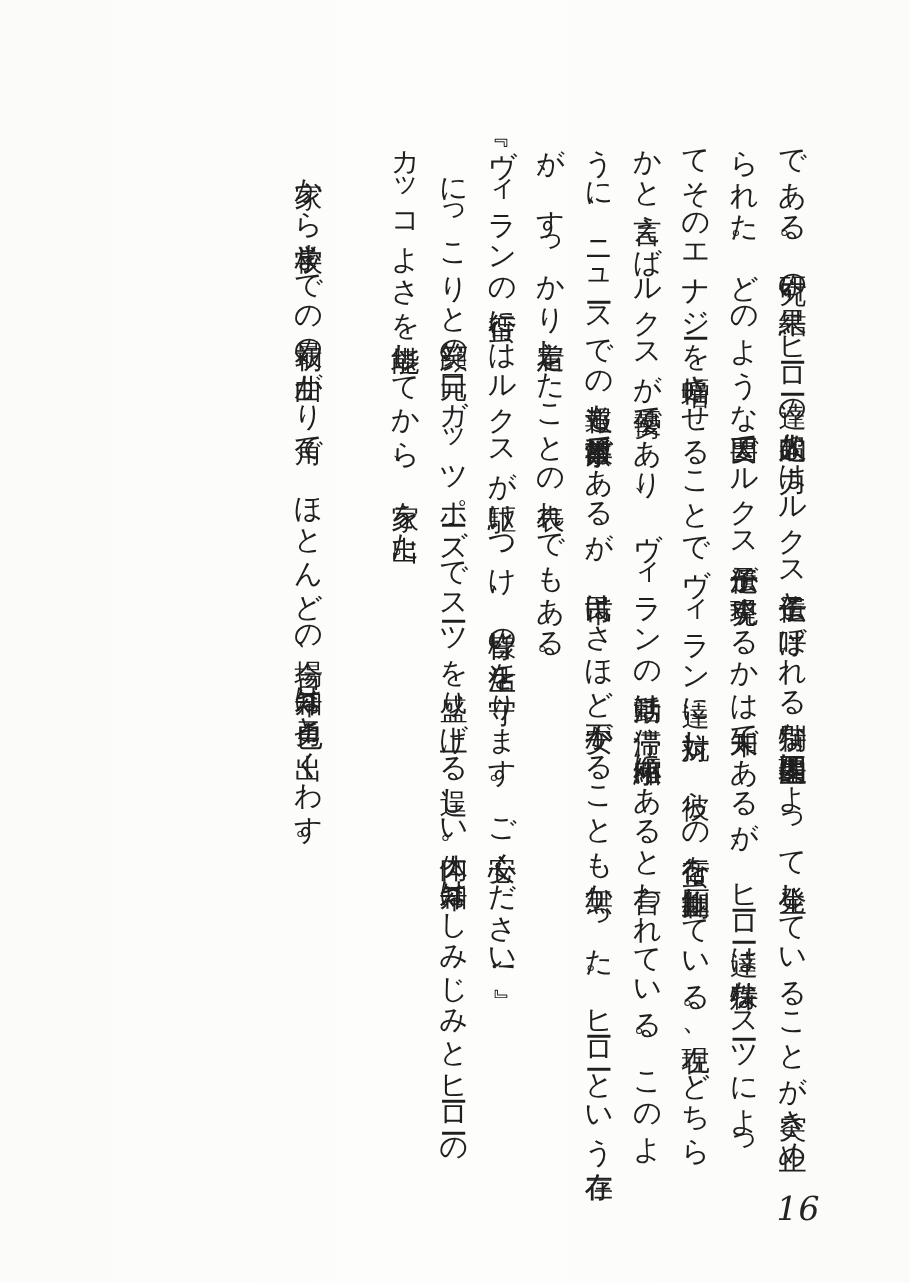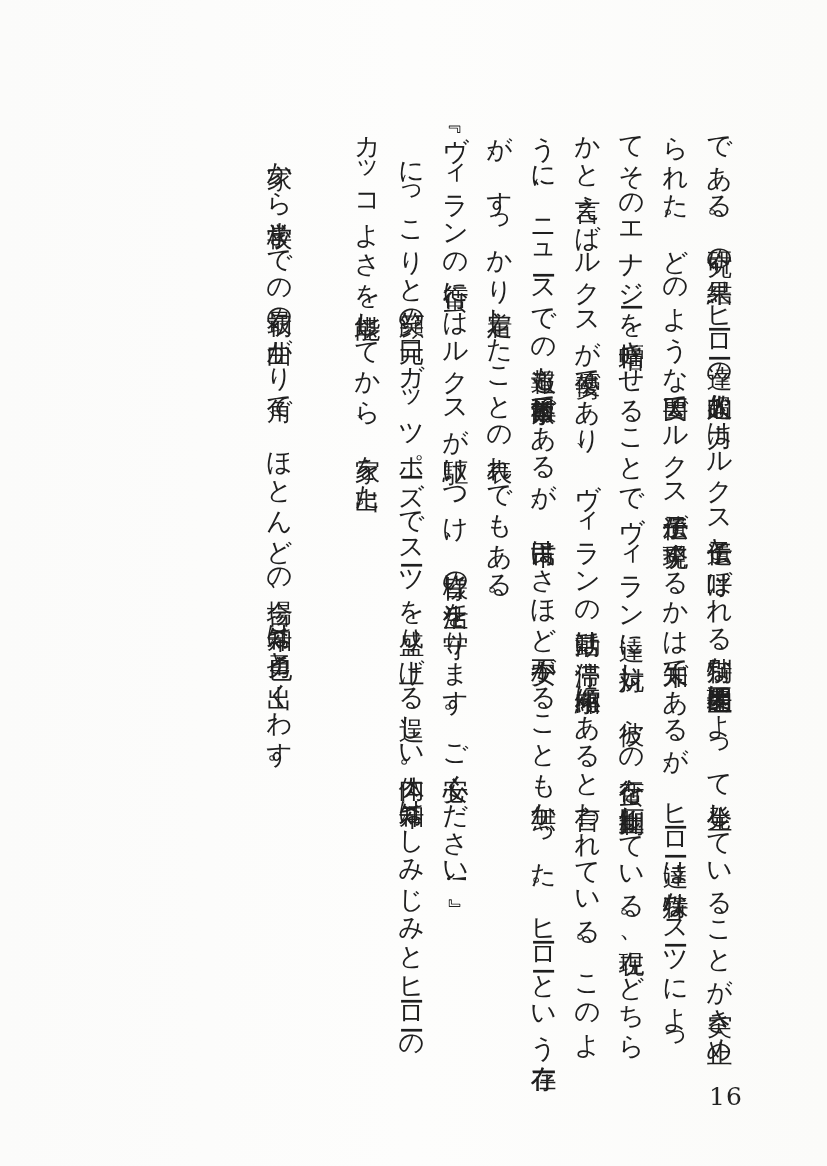--- a/index.html
+++ b/index.html
@@ -45,23 +45,24 @@
   
   .text-block p.gap-before {
     margin-right: 44px;
   }
   .page-number {
     position: absolute;
     top: 1082px;
     left: 704px;
     width: 44px;
     text-align: center;
-    font-size: 25px;
+    font-size: 30px;
     color: #242424;
     letter-spacing: 1px;
+    font-style: italic;
   }
 </style>
 </head>
 <body>
 
 <div class="scan-page">
   <div class="text-block">
     <p>である。研究の結果、ヒーロー達の超人的な力はルクス遺伝子と呼ばれる特別な生理的要因によって発生していることが突き止められた。どのような要因でルクス遺伝子が発現するかは未知であるが、ヒーロー達は特殊なスーツによってそのエナジーを増幅させることでヴィラン達に対抗し、彼らの蛮行を制圧・抑止している。現在、どちらかと言えばルクスが優勢であり、ヴィランの活動は停滞、縮小傾向にあると言われている。このように、ニュースでの報道も日常茶飯事であるが、市民はさほど不安がることも無かった。ヒーローという存在が、すっかり定着したことの表れでもある。</p>
     <p>『ヴィランの蛮行にはルクスが駆けつけ、皆様の生活を守ります。ご安心ください!』</p>
     <p class="indent">にっこりと笑顔の口元、ガッツポーズでスーツを盛り上げる逞しい肉体。知希はしみじみとヒーローのカッコよさを堪能してから、家を出た。</p>

